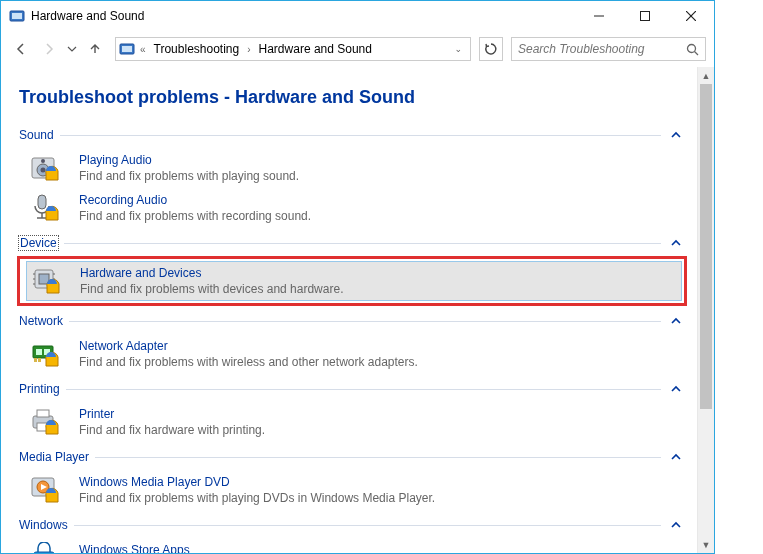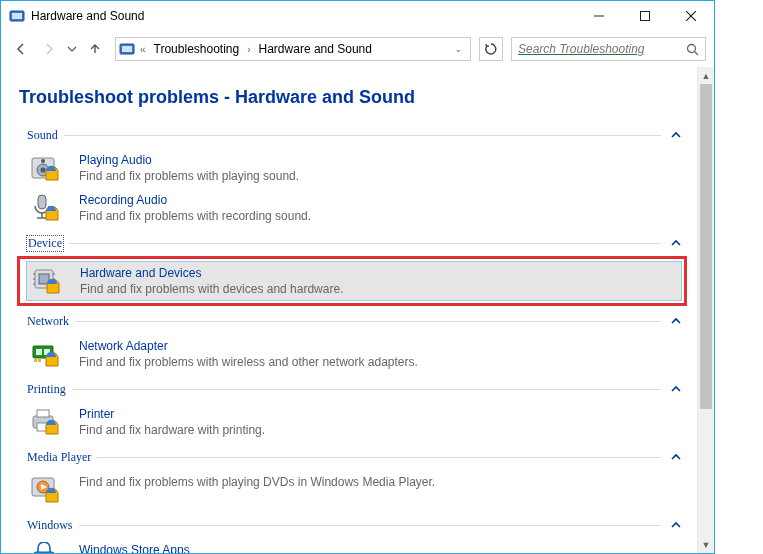--- a/index.html
+++ b/index.html
@@ -40,41 +40,41 @@
 
   .refresh {
     width: 24px; height: 24px; border: 1px solid #ccc; display: flex;
     align-items: center; justify-content: center; color: #444;
   }
   .search {
     width: 195px; height: 24px; border: 1px solid #ccc; display: flex; align-items: center;
     padding: 0 6px; color: #888; margin-left: 4px;
   }
   .search input {
-    flex: 1; border: none; outline: none; font-size: 12px; font-style: italic; color: #15803d; text-decoration: underline;
+    flex: 1; border: none; outline: none; font-size: 12px; font-style: italic; color: #15803d;
   }
   .search .sicon { color: #555; }
 
   .content-wrap { flex: 1; display: flex; overflow: hidden; }
   .content {
     flex: 1; overflow-y: auto; padding: 10px 12px 10px 18px;
   }
   .scrollbar {
     width: 17px; background: #f0f0f0; border-left: 1px solid #e8e8e8;
     display: flex; flex-direction: column;
   }
   .sb-btn { height: 17px; display:flex; align-items:center; justify-content:center; color:#666; font-size:9px;}
   .sb-track { flex:1; position: relative; }
   .sb-thumb { position:absolute; left:2px; right:2px; top:0; height: 72%; background:#c2c2c2; }
 
   h1.page-title { font-size: 18px; font-weight: 700; color: #00379e; margin: 10px 0 18px 0; }
 
   .section-header {
     display: flex; align-items: center; color: #00379e; font-size: 12px;
-    margin: 6px 0 4px 8px; gap: 6px; font-family: Liberation Serif, serif;
+    margin: 6px 0 4px 0; gap: 6px;
   }
   .section-header.focused .sh-label{
      outline: 1px dotted #555; padding: 0 1px;
   }
   .section-header .hr {
     flex: 1; height: 1px; background: #d6dde8;
   }
   .chev {
     width: 18px; height: 18px; display:flex; align-items:center; justify-content:center;
     color: #00379e; font-size: 12px;
@@ -332,20 +332,21 @@
         <span class="icon">
           <svg width="32" height="32" viewBox="0 0 32 32">
               <rect x="3" y="4" width="22" height="18" rx="2" fill="#d3dce6" stroke="#888"></rect>
               <circle cx="14" cy="13" r="6" fill="#f3953a" stroke="#b96410"></circle>
               <path d="M12 10 L18 13 L12 16 Z" fill="#fff"></path>
               <path d="M17 28 L29 28 L29 19 A6 6 0 0 0 17 22 Z" fill="#f7b500" stroke="#b57a00"></path>
               <path d="M17 19 A5 5 0 0 1 27 19" fill="#3a7bd5"></path>
             </svg>
         </span>
         <div class="txt">
+          <div class="t1">Windows Media Player DVD</div>
           <div class="t2">Find and fix problems with playing DVDs in Windows Media Player.</div>
         </div>
       </div>
 
       <div class="section-header">
         <span class="sh-label">Windows</span>
         <span class="hr"></span>
         <span class="chev">
           <svg width="12" height="12">
               <path d="M2 8 L6 4 L10 8" fill="none" stroke="#00379e" stroke-width="1.6"></path>

